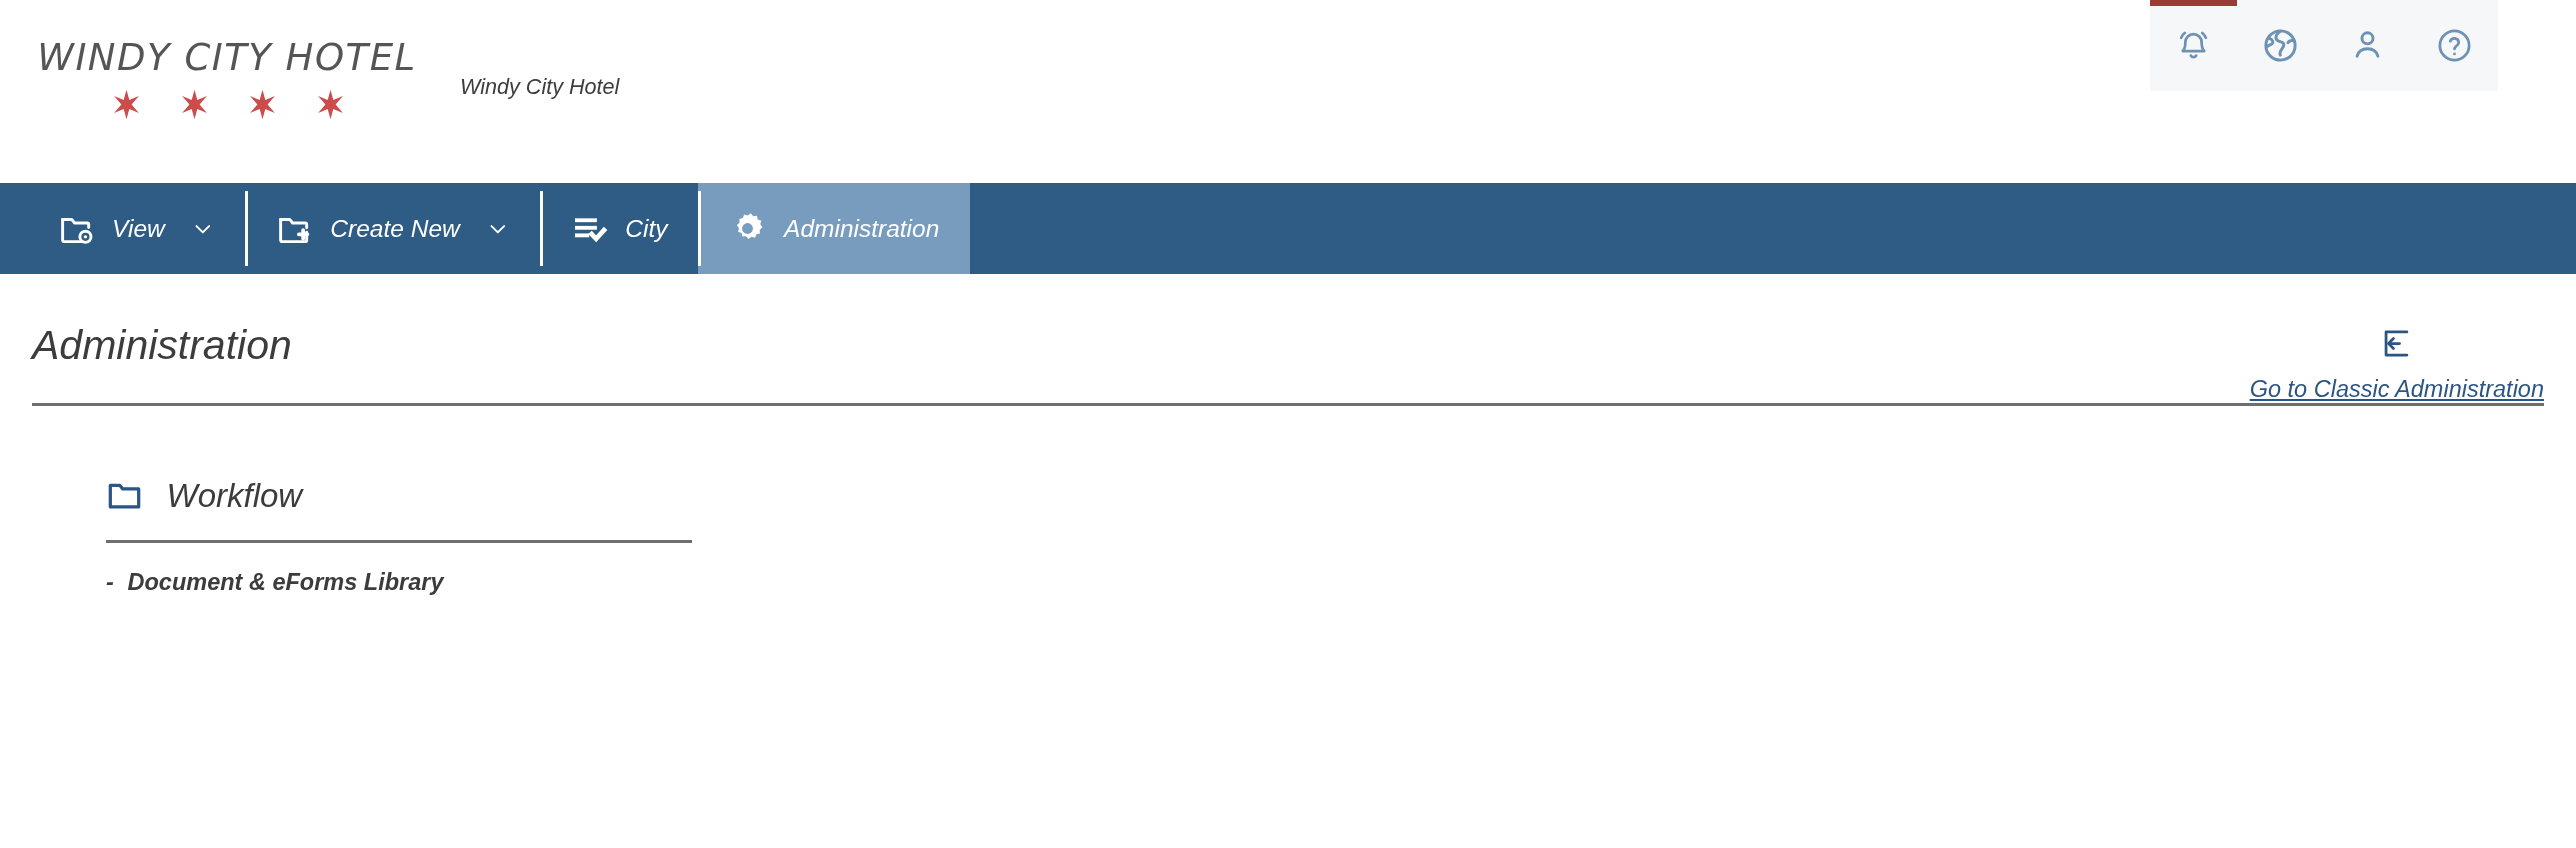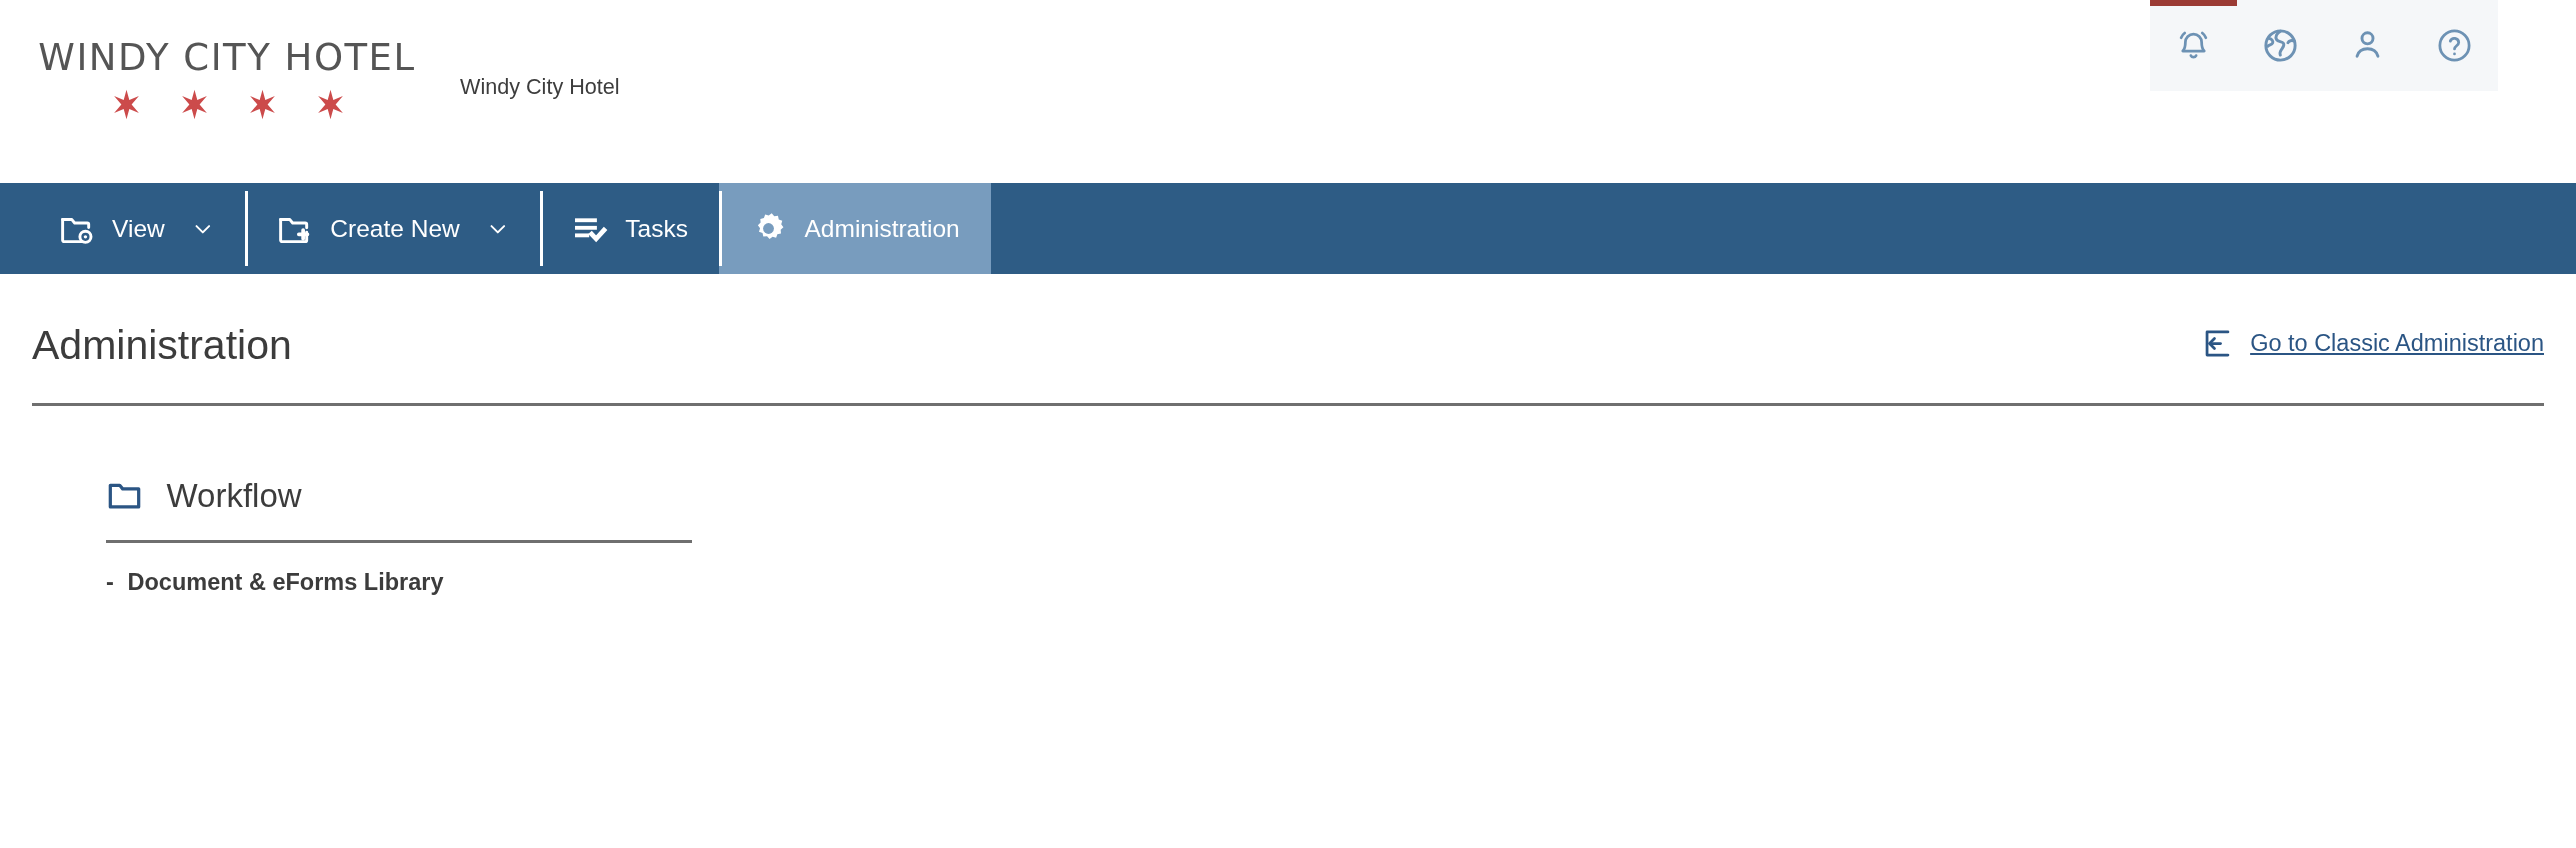--- a/index.html
+++ b/index.html
@@ -10,20 +10,21 @@
     background: #ffffff;
     font-family: "Liberation Sans", sans-serif;
     overflow: hidden;
   }
 
   .page {
     position: relative;
     width: 2576px;
     height: 656px;
     background: #ffffff;
+    font-style: italic;
   }
 
   
   .top-header {
     position: relative;
     height: 183px;
     background: #ffffff;
   }
 
   .brand {
@@ -182,20 +183,21 @@
   }
 
   .classic-link {
     position: absolute;
     right: 0;
     top: 53px;
     display: flex;
     align-items: center;
     gap: 15.7px;
     cursor: pointer;
+    flex-direction: column;
   }
 
   .classic-link .link-text {
     font-size: 23.5px;
     color: #2b5584;
     text-decoration: underline;
     font-family: "Liberation Sans", sans-serif;
     white-space: nowrap;
   }
 
@@ -360,21 +362,21 @@
 
     <div class="nav-item">
       <span class="nav-icon">
         <svg width="37" height="37" viewBox="0 0 24 24">
           <rect x="2.6" y="5.4" width="14.2" height="2.5" fill="#ffffff"></rect>
           <rect x="2.6" y="10.3" width="14.2" height="2.5" fill="#ffffff"></rect>
           <rect x="2.6" y="15.2" width="9.2" height="2.5" fill="#ffffff"></rect>
           <path d="M13.4 15.6l2.9 3.1 5.1-5.6" fill="none" stroke="#ffffff" stroke-width="3.1" stroke-linecap="square" stroke-linejoin="miter"></path>
         </svg>
       </span>
-      <span>Tasks</span>
+      <span>City</span>
     </div>
 
 
     <div class="nav-item active">
       <span class="nav-icon">
         <svg width="37" height="37" viewBox="0 0 24 24">
           <path d="M12 1.9l2.0 1.5 2.3-.7 1.0 2.2 2.4 .3 -.2 2.4 1.8 1.6 -1.4 2.0 .7 2.3 -2.2 1.0 -.3 2.4 -2.4-.2 -1.6 1.8 -2.0-1.4 -2.3 .7 -1.0-2.2 -2.4-.3 .2-2.4 -1.8-1.6 1.4-2.0 -.7-2.3 2.2-1.0 .3-2.4 2.4 .2z" fill="#ffffff" transform="rotate(12 12 12)"></path>
           <circle cx="12" cy="12" r="3.5" fill="#789cbe"></circle>
         </svg>
       </span>

